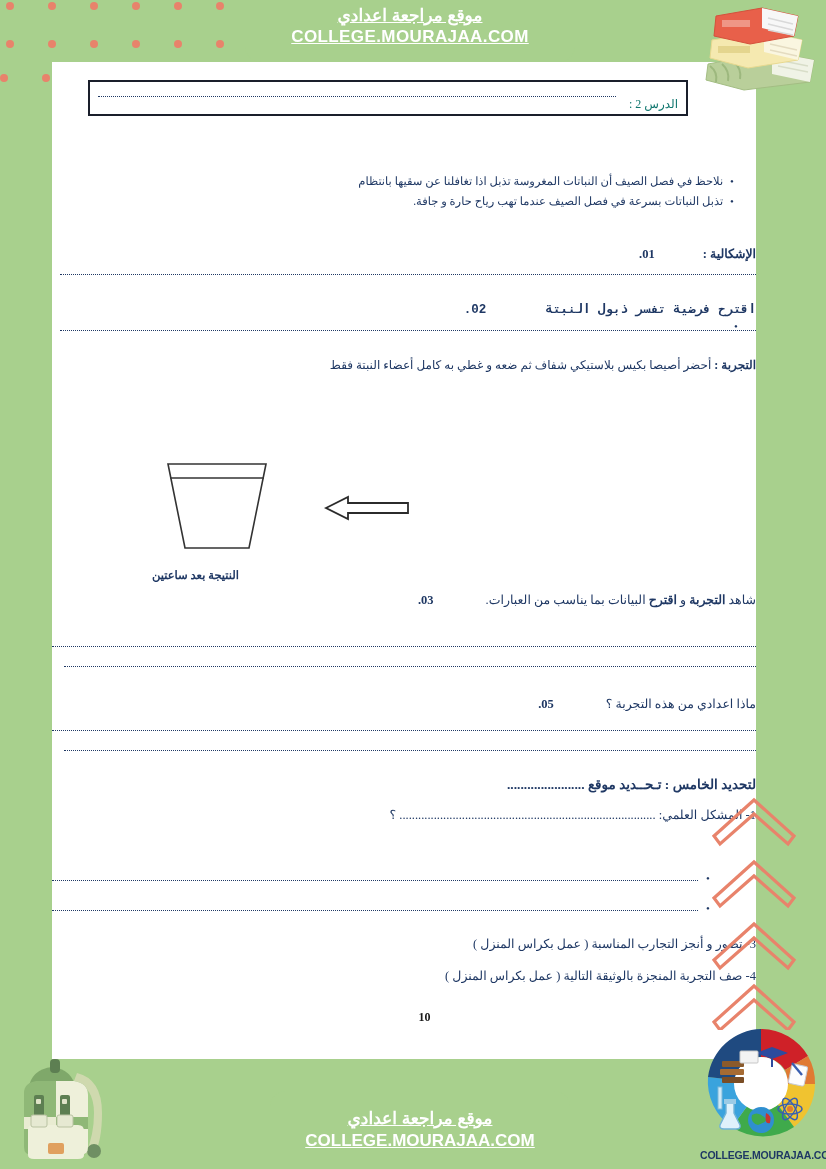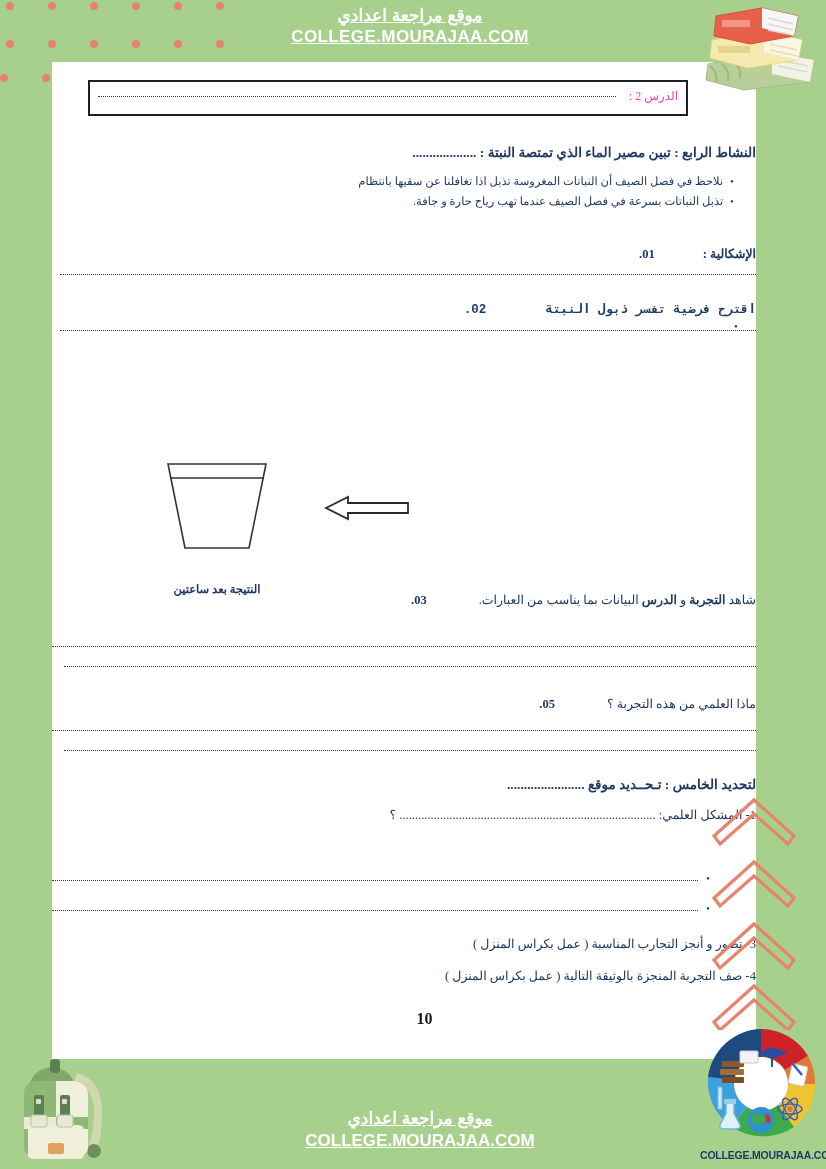--- a/index.html
+++ b/index.html
@@ -120,23 +120,23 @@
   .lesson-box {
     position: absolute;
     left: 36px; top: 18px;
     width: 600px; height: 36px;
     border: 2px solid #1a1f2b;
     box-sizing: border-box;
     background: #ffffff;
   }
   .lesson-text {
     position: absolute;
-    right: 8px; top: 7px;
+    right: 8px; top: 15px;
     font-size: 12px;
-    color: #ec4899;
+    color: #0f766e;
     font-family: "Liberation Serif", serif;
     white-space: nowrap;
   }
   .lesson-dots {
     position: absolute;
     left: 8px; right: 70px; top: 14px;
     border-bottom: 1.5px dotted #1f3864;
   }
 
   .row {
@@ -195,44 +195,44 @@
     font-size: 12px;
     color: #1f3864;
   }
   .exp-label {
     font-weight: bold;
   }
 
   
   .pot-wrap { position: absolute; }
   .pot-caption {
-    text-align: center;
+    text-align: left;
     font-size: 11.5px;
     font-weight: bold;
     color: #1f3864;
-    margin-top: 20px;
+    margin-top: 6px;
     white-space: nowrap;
   }
 
   .arrow-svg { position: absolute; }
 
   .numlist {
     font-size: 12.5px;
     color: #1f3864;
     direction: rtl;
     white-space: nowrap;
   }
 
   
   .page-num {
     position: absolute;
     left: 0; right: 0;
     top: 1010px;
     text-align: center;
-    font-size: 16px;
+    font-size: 12px;
     font-weight: bold;
     color: #1a1a1a;
     font-family: "Liberation Serif", serif;
     z-index: 9;
     padding-left: 23px;
   }
 
   
   .footer-banner {
     position: absolute;
@@ -372,24 +372,20 @@
     </g>
   </svg>
 
   <div class="content">
 
     <div class="lesson-box">
       <span class="lesson-text">الدرس 2 :</span>
       <div class="lesson-dots"></div>
     </div>
 
-    <div class="row activity-title" style="top:82px; right:0px; width:656px;">
-      <span>النشاط  الرابع   :   تبين مصير الماء الذي تمتصة النبتة :</span>
-      <span class="dots-inline">...................</span>
-    </div>
 
     <div class="row bullet-line" style="top:112px; right:18px; width:638px;">
       <span class="bullet-dot">•</span>
       <span>نلاحظ في فصل الصيف أن النباتات المغروسة تذبل اذا تغافلنا عن سقيها بانتظام</span>
     </div>
     <div class="row bullet-line" style="top:132px; right:18px; width:638px;">
       <span class="bullet-dot">•</span>
       <span>تذبل النباتات بسرعة في فصل الصيف عندما تهب رياح حارة و جافة.</span>
     </div>
 
@@ -403,46 +399,50 @@
     <div class="row" style="top:238px; right:0px; width:656px;font-family:Liberation Mono, monospace;">
       <span class="q-text-bold">اقترح فرضية تفسر ذبول النبتة</span>
       <span style="display:inline-block;width:40px;"></span>
       <span class="q-num">.02</span>
     </div>
     <div class="row" style="top:254px; right:14px;">
       <span class="bullet-dot">•</span>
     </div>
     <div class="dotline" style="left:8px; right:0px; top:268px;"></div>
 
+    <div class="row exp-line" style="top:296px; right:0px; width:656px;">
+      <span class="exp-label">التجربة :</span>
+      <span>أحضر أصيصا بكيس بلاستيكي شفاف ثم ضعه  و  غطي به كامل أعضاء النبتة فقط</span>
+    </div>
 
 
     <svg class="arrow-svg" style="left:270px; top:430px;" width="90" height="32" viewBox="0 0 90 32">
       <path d="M4 16 L26 5 L26 11 L86 11 L86 21 L26 21 L26 27 Z" fill="#ffffff" stroke="#2b2b2b" stroke-width="1.8" stroke-linejoin="miter"></path>
     </svg>
 
     <div class="pot-wrap" style="left:100px; top:396px; width:130px;">
       <svg width="130" height="100" viewBox="0 0 130 100">
         <polygon points="16,6 114,6 97,90 33,90" fill="#ffffff" stroke="#333333" stroke-width="1.6"></polygon>
         <line x1="18" y1="20" x2="112" y2="20" stroke="#333333" stroke-width="1.6"></line>
       </svg>
       <div class="pot-caption">النتيجة بعد ساعتين</div>
     </div>
 
     <div class="row" style="top:528px; right:0px; width:656px;">
-      <span class="q-text">شاهد </span><span class="q-text-bold">التجربة</span><span class="q-text"> و </span><span class="q-text-bold">الدرس</span><span class="q-text"> البيانات بما يناسب من العبارات.</span>
+      <span class="q-text">شاهد </span><span class="q-text-bold">التجربة</span><span class="q-text"> و </span><span class="q-text-bold">اقترح</span><span class="q-text"> البيانات بما يناسب من العبارات.</span>
       <span style="display:inline-block;width:44px;"></span>
       <span class="q-num">.03</span>
     </div>
 
 
     <div class="dotline" style="left:0px; right:0px; top:584px;"></div>
     <div class="dotline" style="left:12px; right:0px; top:604px;"></div>
 
     <div class="row" style="top:632px; right:0px; width:656px;">
-      <span class="q-text">ماذا العلمي من هذه التجربة ؟</span>
+      <span class="q-text">ماذا اعدادي من هذه التجربة ؟</span>
       <span style="display:inline-block;width:44px;"></span>
       <span class="q-num">.05</span>
     </div>
 
     <div class="dotline" style="left:0px; right:0px; top:668px;"></div>
     <div class="dotline" style="left:12px; right:0px; top:688px;"></div>
 
     <div class="row activity-title" style="top:714px; right:0px; width:656px;">
       <span>لتحديد  الخامس    :   تـحــديد موقع</span>
       <span class="dots-inline">.......................</span>

